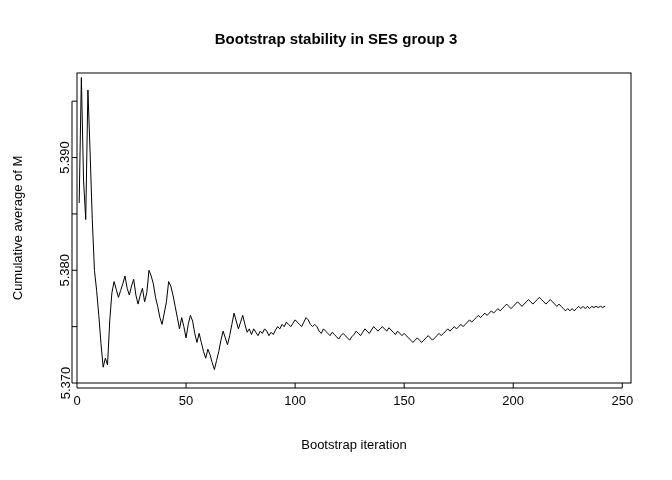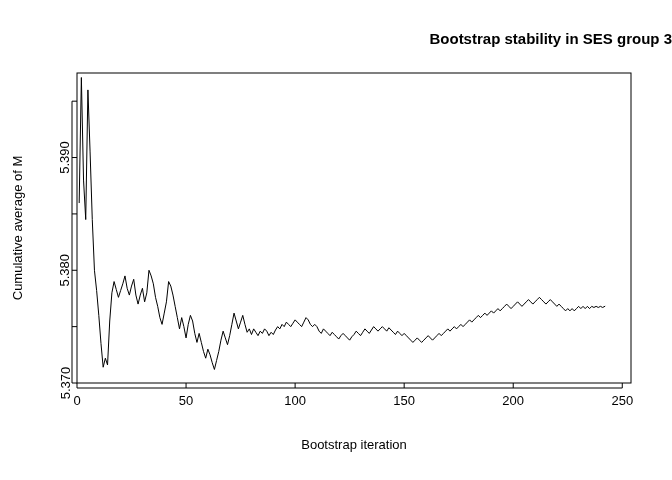--- a/index.html
+++ b/index.html
@@ -13,21 +13,21 @@
     height: 480px;
     background: #ffffff;
     font-family: "Liberation Sans", sans-serif;
     overflow: hidden;
   }
   #chart-title {
     position: absolute;
     top: 30px;
     left: 0;
     width: 672px;
-    text-align: right;
+    text-align: center;
     font-size: 15px;
     font-weight: bold;
     color: #000000;
     letter-spacing: 0px;
   }
   #plot-svg {
     position: absolute;
     top: 0;
     left: 0;
   }

